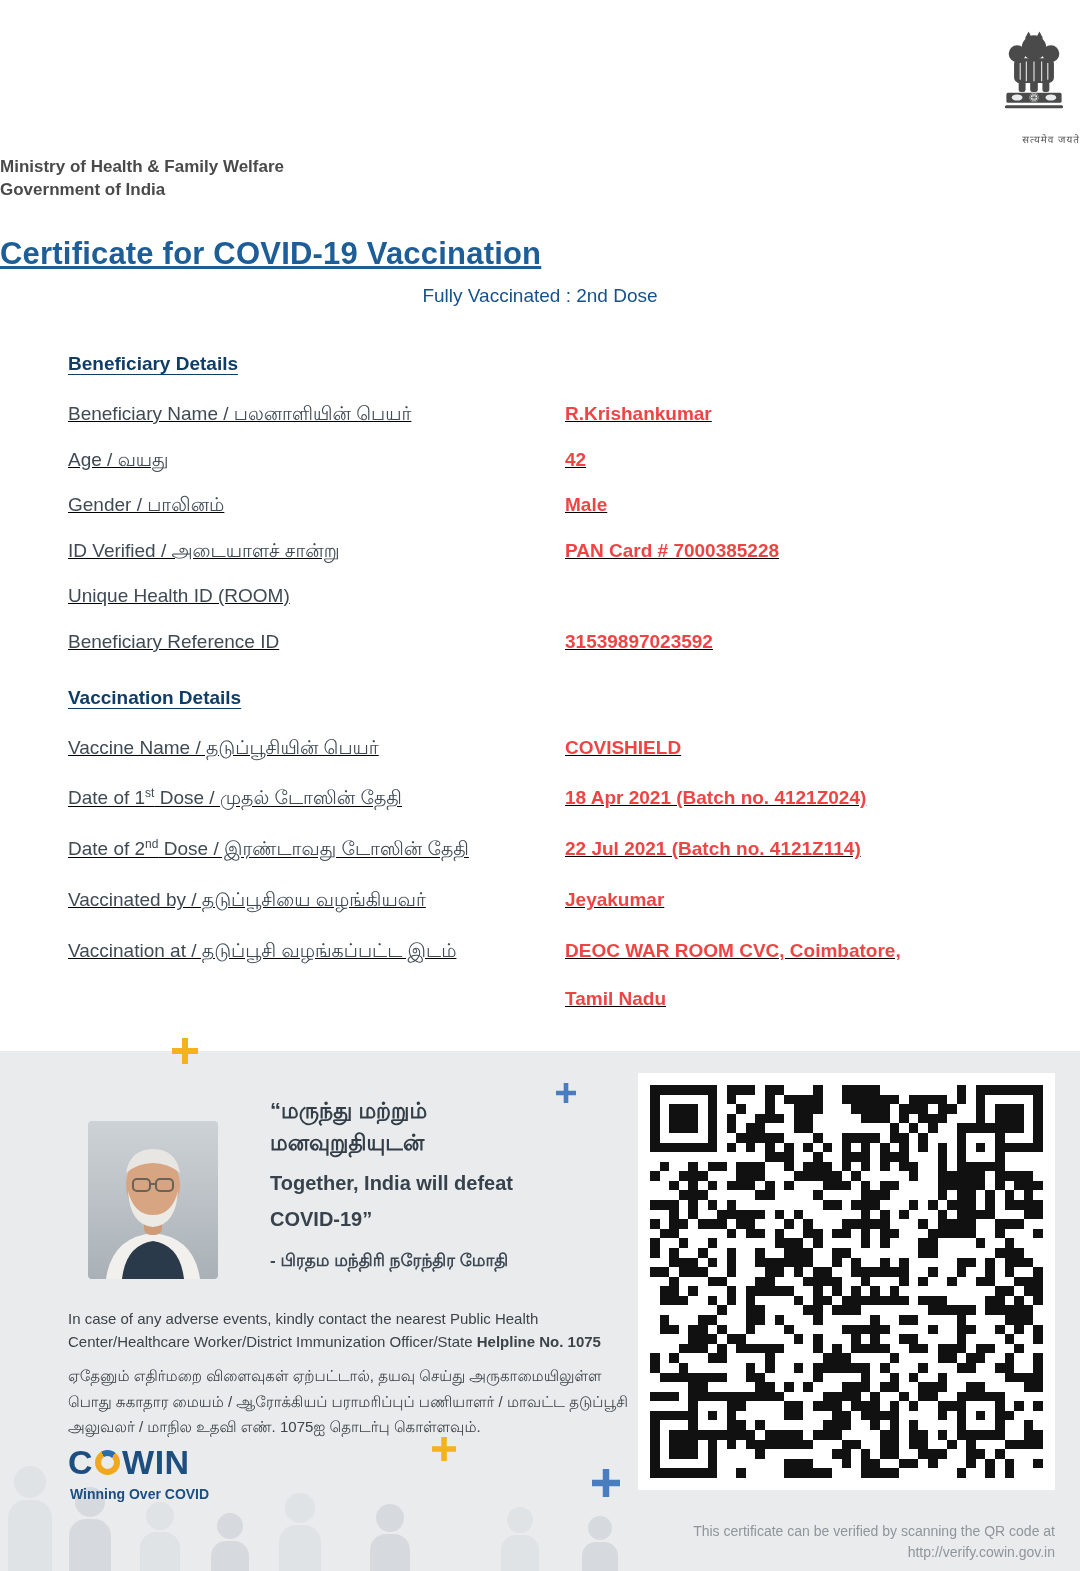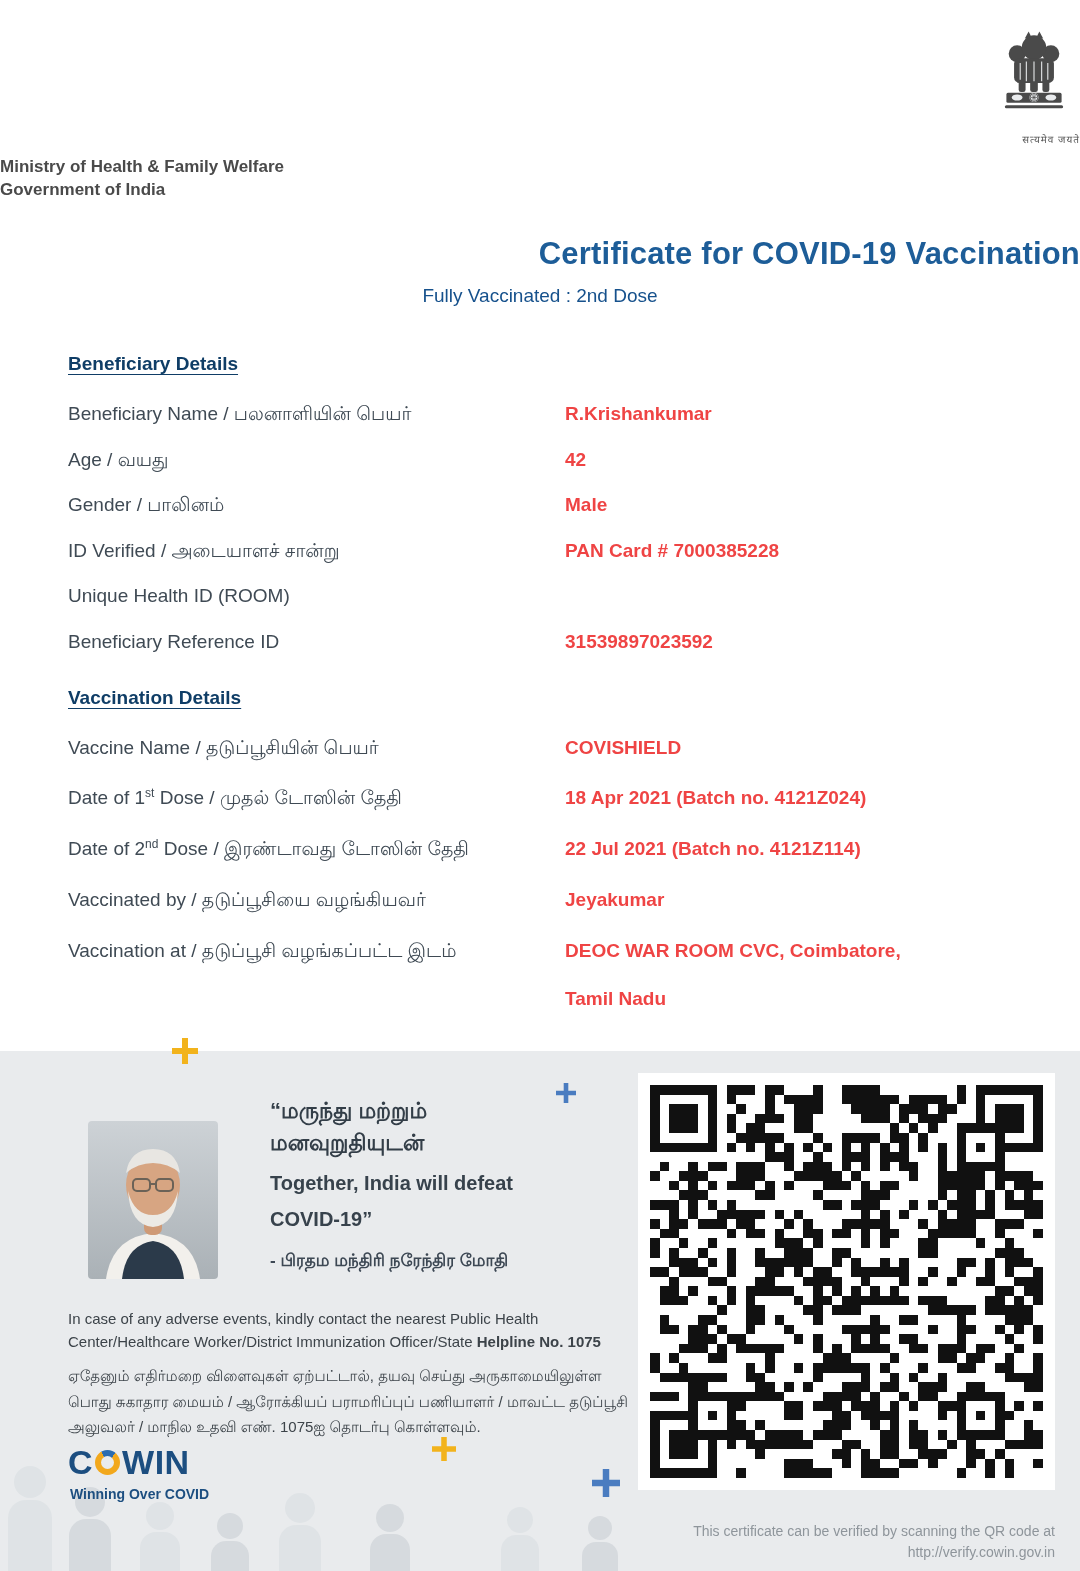--- a/index.html
+++ b/index.html
@@ -3,26 +3,26 @@
 <meta charset="utf-8">
 <style>
   * { margin:0; padding:0; box-sizing:border-box; }
   body { background:#ffffff; font-family:"Liberation Sans", sans-serif; }
   .page { width:1080px; min-height:1571px; margin:0 auto; background:#ffffff; position:relative; overflow:hidden; }
 
   
   .emblem-wrap { text-align:right; padding-top:26px; }
   .emblem-motto { font-size:10px; color:#555; margin-top:2px; letter-spacing:1px; }
   .ministry { text-align:left; margin-top:10px; font-size:17px; font-weight:bold; color:#4a4a4a; line-height:1.35; }
-  .cert-title { text-align:right; margin-top:34px; font-size:31px; font-weight:bold; color:#1d5d98; letter-spacing:0.2px; }
+  .cert-title { text-align:left; margin-top:34px; font-size:31px; font-weight:bold; color:#1d5d98; letter-spacing:0.2px;text-decoration:underline; }
   .cert-subtitle { text-align:center; margin-top:13px; font-size:19px; color:#16518c; }
   .cert-subtitle b { font-weight:normal; }
 
   
-  .section { padding-left:68px; padding-right:54px; }
+  .section { padding-left:68px; padding-right:54px;text-decoration:underline; }
   .section-title { display:inline-block; font-size:19px; font-weight:bold; color:#0f3d66; text-decoration:underline; text-underline-offset:4px; }
   .sec-beneficiary { margin-top:46px; }
   .sec-vaccination { margin-top:32px; }
   .rows { margin-top:26px; }
   .row { display:flex; align-items:flex-start; }
   .rows-beneficiary .row { margin-bottom:20px; }
   .rows-vaccination .row { margin-bottom:25px; }
   .row .label { width:497px; font-size:19px; color:#3f4a54; line-height:1.35; padding-right:14px; }
   .row .label sup { font-size:12px; }
   .row .value { flex:1; font-size:19px; font-weight:bold; color:#ef4444; line-height:1.35; }

